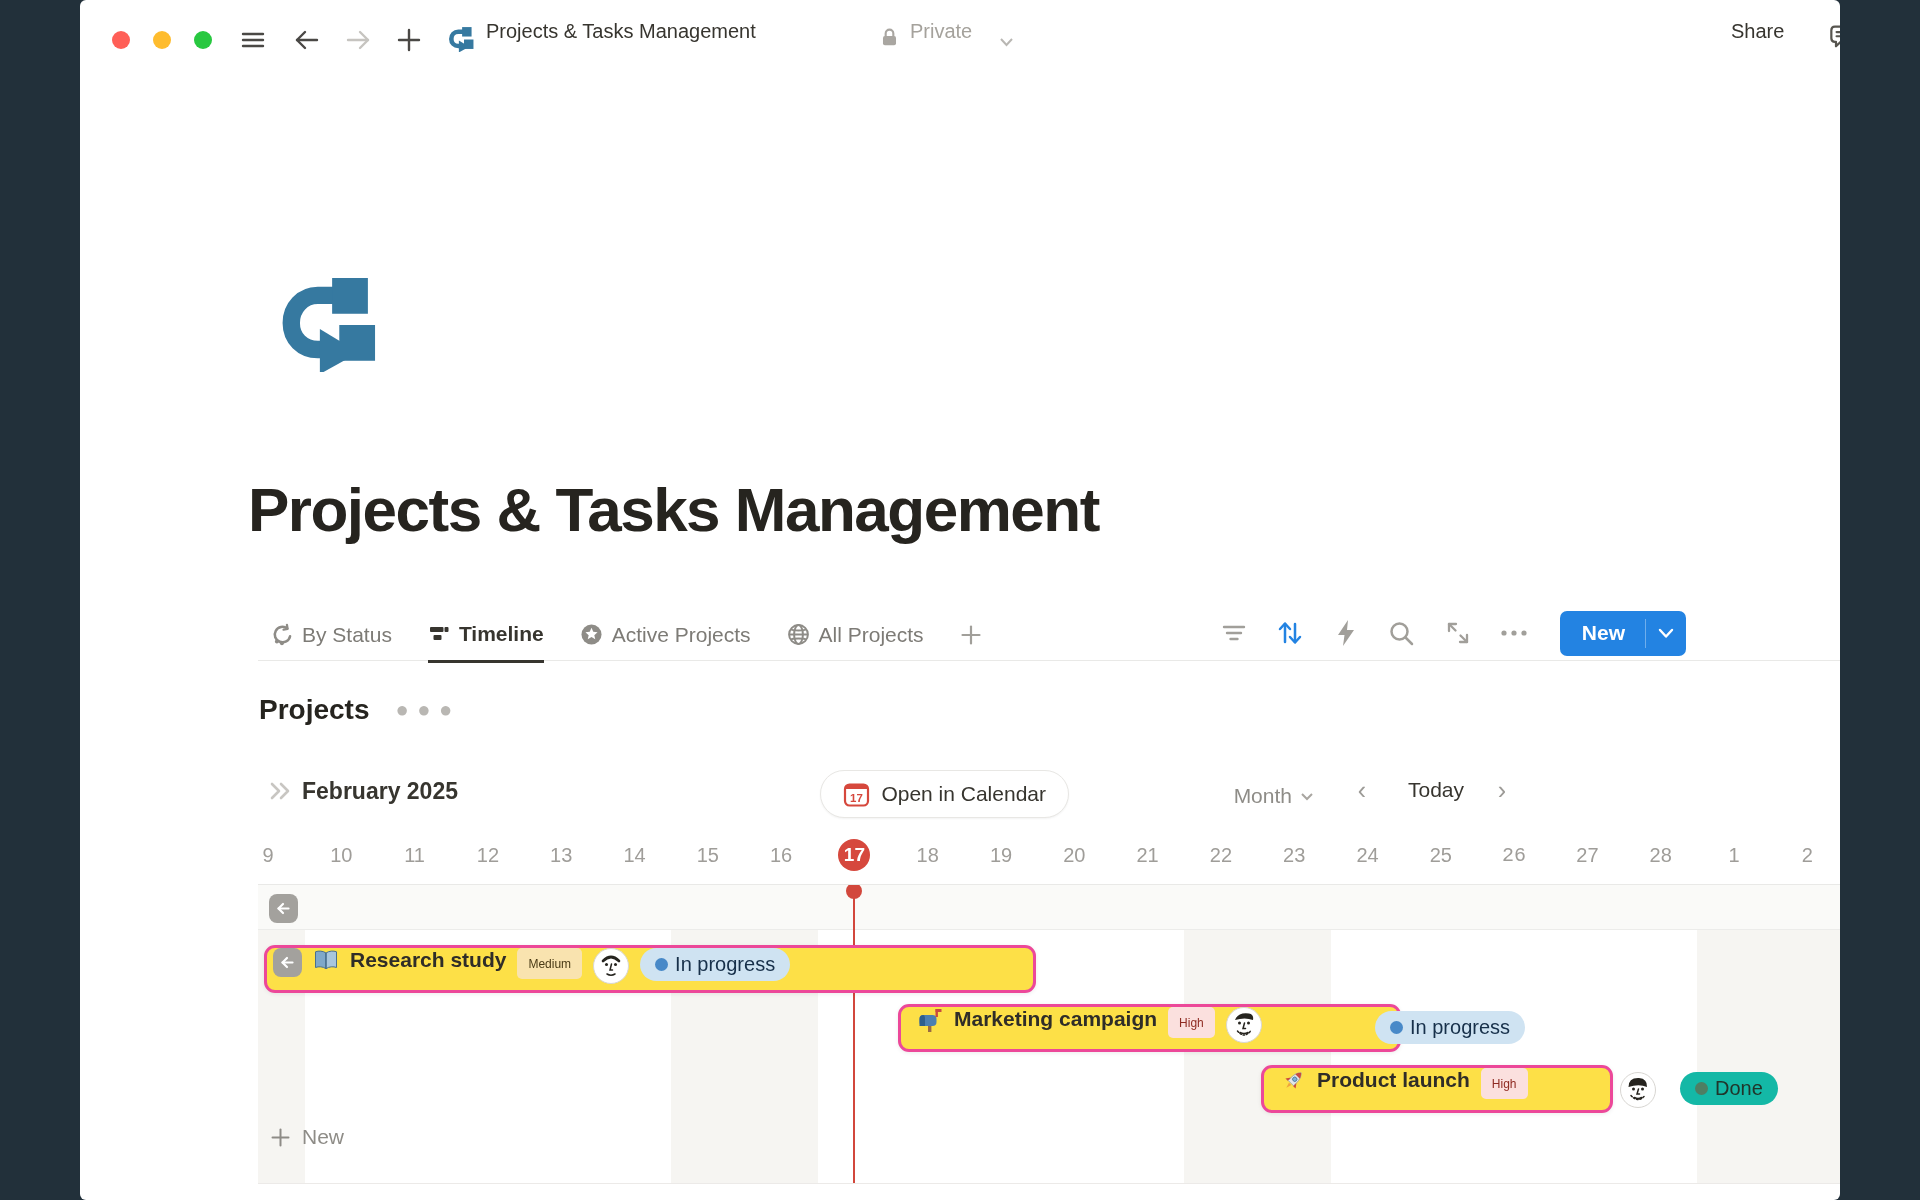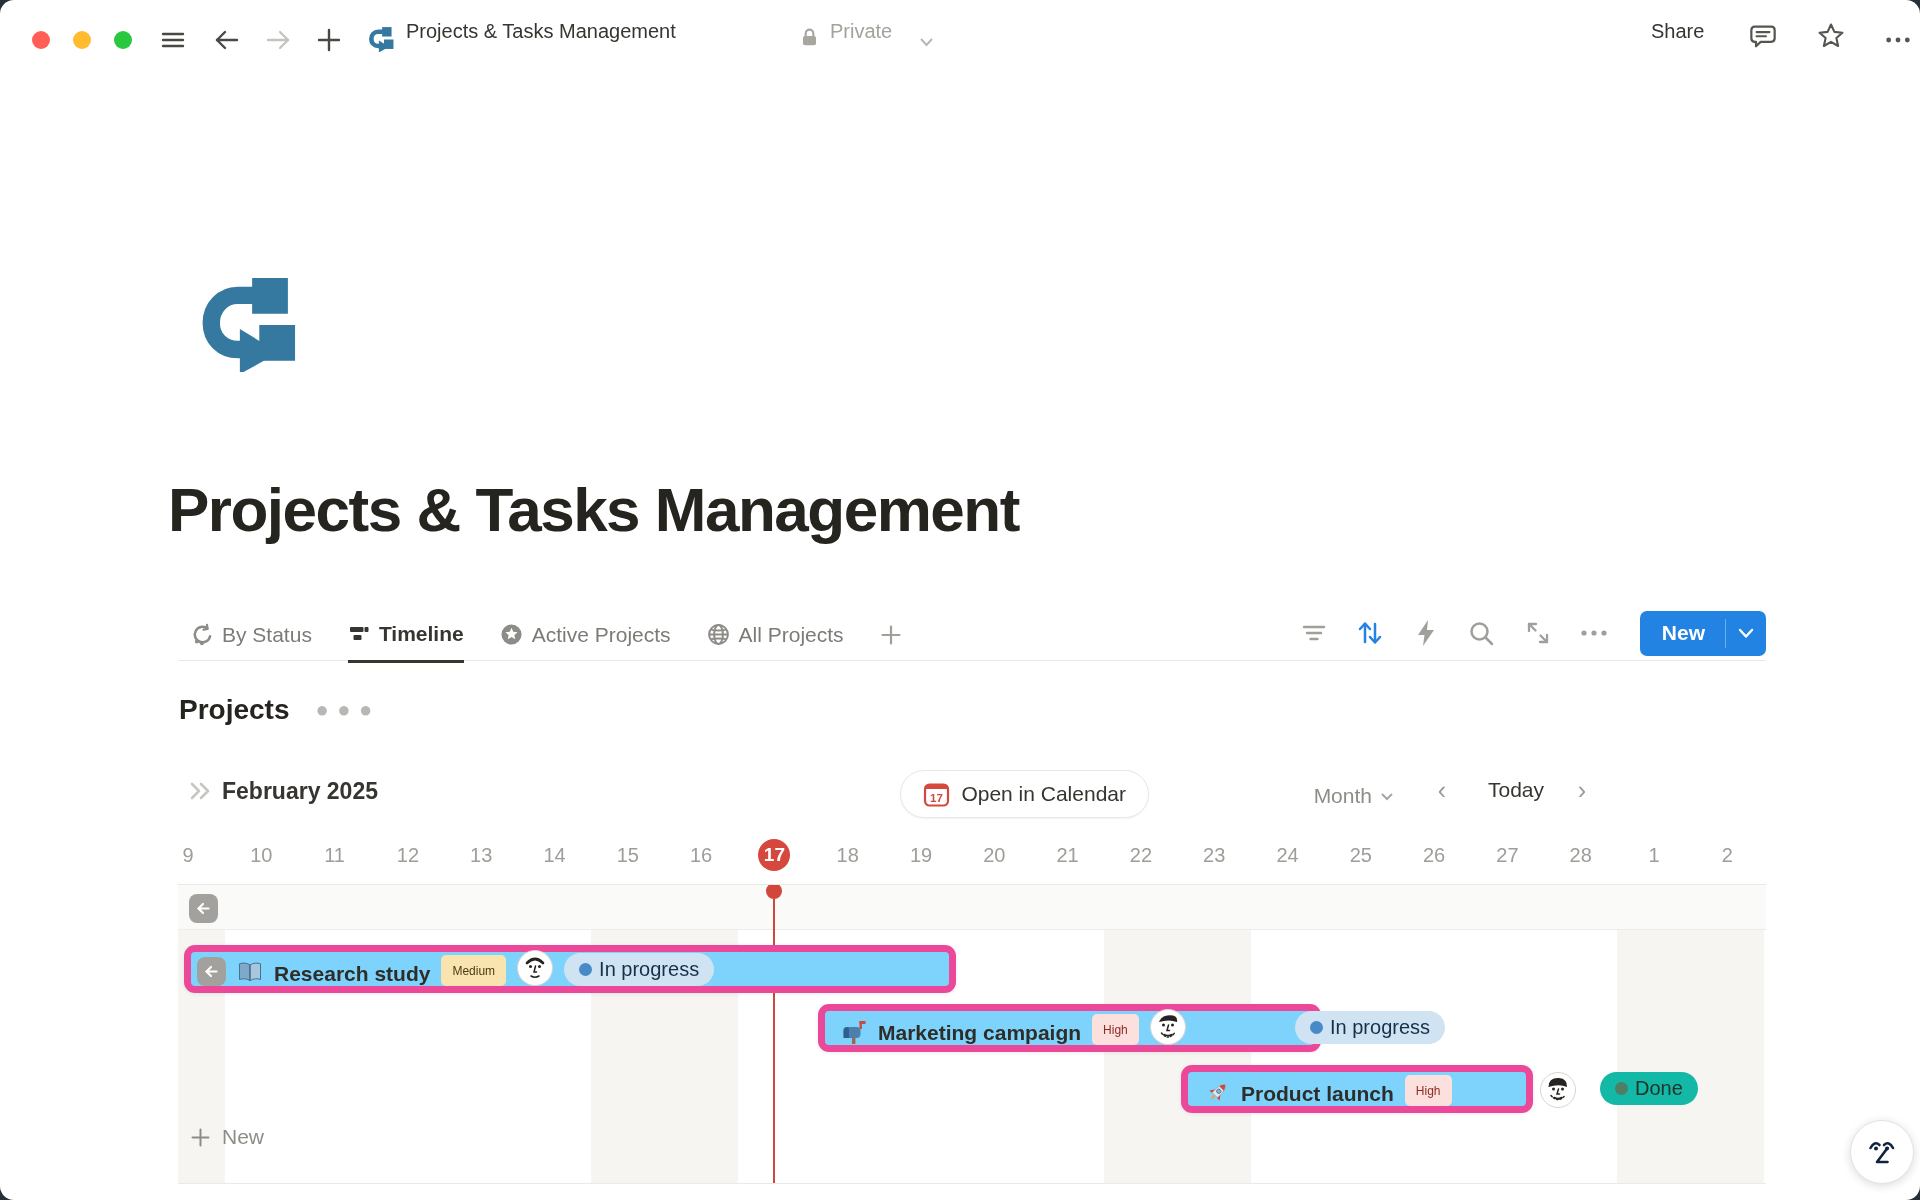--- a/index.html
+++ b/index.html
@@ -1,16 +1,16 @@
 <!DOCTYPE html>
 <html><head>
 <meta charset="utf-8">
 <style>
   html,body{margin:0;padding:0;background:#22303a;font-family:"Liberation Sans","DejaVu Sans",sans-serif;}
-  .window{position:relative;width:1920px;height:1200px;background:#ffffff;border-radius:14px;overflow:hidden;margin:0 auto;}
+  .window{position:relative;width:1760px;height:1200px;background:#ffffff;border-radius:6px;overflow:hidden;margin:0 auto;}
   
   .titlebar{position:absolute;top:0;left:0;right:0;height:64px;}
   .traffic{position:absolute;top:31px;width:18px;height:18px;border-radius:50%;}
   .t-red{left:32px;background:#ff5f57;}
   .t-yellow{left:73px;background:#febc2e;}
   .t-green{left:114px;background:#28c840;}
   .tb-icon{position:absolute;top:26px;width:28px;height:28px;display:flex;align-items:center;justify-content:center;}
   .tb-title{position:absolute;top:20px;left:406px;font-size:20px;font-weight:500;color:#37352f;}
   .tb-private{position:absolute;top:20px;left:830px;font-size:20px;color:#a5a29c;}
   .tb-share{position:absolute;top:20px;left:1651px;font-size:20px;color:#37352f;cursor:pointer;}
@@ -49,21 +49,21 @@
   .day-cell{position:absolute;top:0;height:100%;width:74px;display:flex;align-items:center;justify-content:center;font-size:20px;color:#9f9d99;}
   .today-badge{width:32px;height:32px;border-radius:50%;background:#d6483d;color:#fff;display:flex;align-items:center;justify-content:center;font-weight:700;font-size:19px;}
   .tl-body{position:absolute;left:178px;top:884px;width:1588px;height:298px;border-top:1px solid #e9e9e7;border-bottom:1px solid #eceae8;overflow:hidden;background:#fff;}
   .weekend-band{position:absolute;top:0;bottom:0;width:74px;background:#f6f5f2;z-index:0;}
   .row-one-tint{position:absolute;left:0;right:0;top:0;height:44px;background:#fafaf8;z-index:0;}
   .row-one-line{position:absolute;left:0;right:0;top:44px;height:1px;background:#ececea;z-index:1;}
   .today-line{position:absolute;top:0;bottom:0;width:2px;background:#d2473c;z-index:1;}
   .today-dot{position:absolute;top:-2px;width:16px;height:16px;border-radius:50%;background:#d2473c;z-index:1;}
   .back-chip{width:29px;height:29px;border-radius:8px;background:#a3a19d;display:flex;align-items:center;justify-content:center;cursor:pointer;flex:0 0 auto;}
   .lone-back{position:absolute;left:11px;top:9px;z-index:2;}
-  .task-card{position:absolute;display:flex;align-items:flex-end;gap:11px;background:#7dd3fc;border:7px solid #ec4899;border-radius:11px;
+  .task-card{position:absolute;display:flex;align-items:flex-start;gap:11px;background:#fde047;border:3px solid #ec4899;border-radius:11px;
              box-shadow:0 1px 4px rgba(15,15,15,0.08);height:48px;z-index:2;box-sizing:border-box;cursor:pointer;}
   .card-1{left:6px;top:60px;width:772px;padding:0 10px 0 6px;}
   .card-2{left:640px;top:119px;width:503px;padding:0 14px 0 16px;}
   .card-3{left:1003px;top:180px;width:352px;padding:0 14px 0 16px;}
   .task-name{font-size:21px;font-weight:600;color:#2f2d28;white-space:nowrap;}
   .badge{height:31px;border-radius:5px;display:flex;align-items:center;padding:0 11px;font-size:12px;font-weight:500;white-space:nowrap;}
   .badge.medium{background:#f9e3af;color:#4a3b16;}
   .badge.high{background:#fbe0de;color:#8f2b22;}
   .avatar{width:34px;height:34px;border-radius:50%;background:#fff;border:1px solid #d8d6d2;overflow:hidden;flex:0 0 auto;}
   .status-pill{height:33px;border-radius:17px;display:flex;align-items:center;gap:7px;padding:0 15px;font-size:20px;white-space:nowrap;z-index:3;}
@@ -368,21 +368,21 @@
       </div>
       <div class="day-cell" style="left: 999.2px;">
         <span>23</span>
       </div>
       <div class="day-cell" style="left: 1072.5px;">
         <span>24</span>
       </div>
       <div class="day-cell" style="left: 1145.8px;">
         <span>25</span>
       </div>
-      <div class="day-cell" style="left: 1219.1px;">
+      <div class="day-cell" style="left: 1219.1px; font-family: Liberation Mono, monospace;">
         <span>26</span>
       </div>
       <div class="day-cell" style="left: 1292.4px;">
         <span>27</span>
       </div>
       <div class="day-cell" style="left: 1365.7px;">
         <span>28</span>
       </div>
       <div class="day-cell" style="left: 1439px;">
         <span>1</span>

